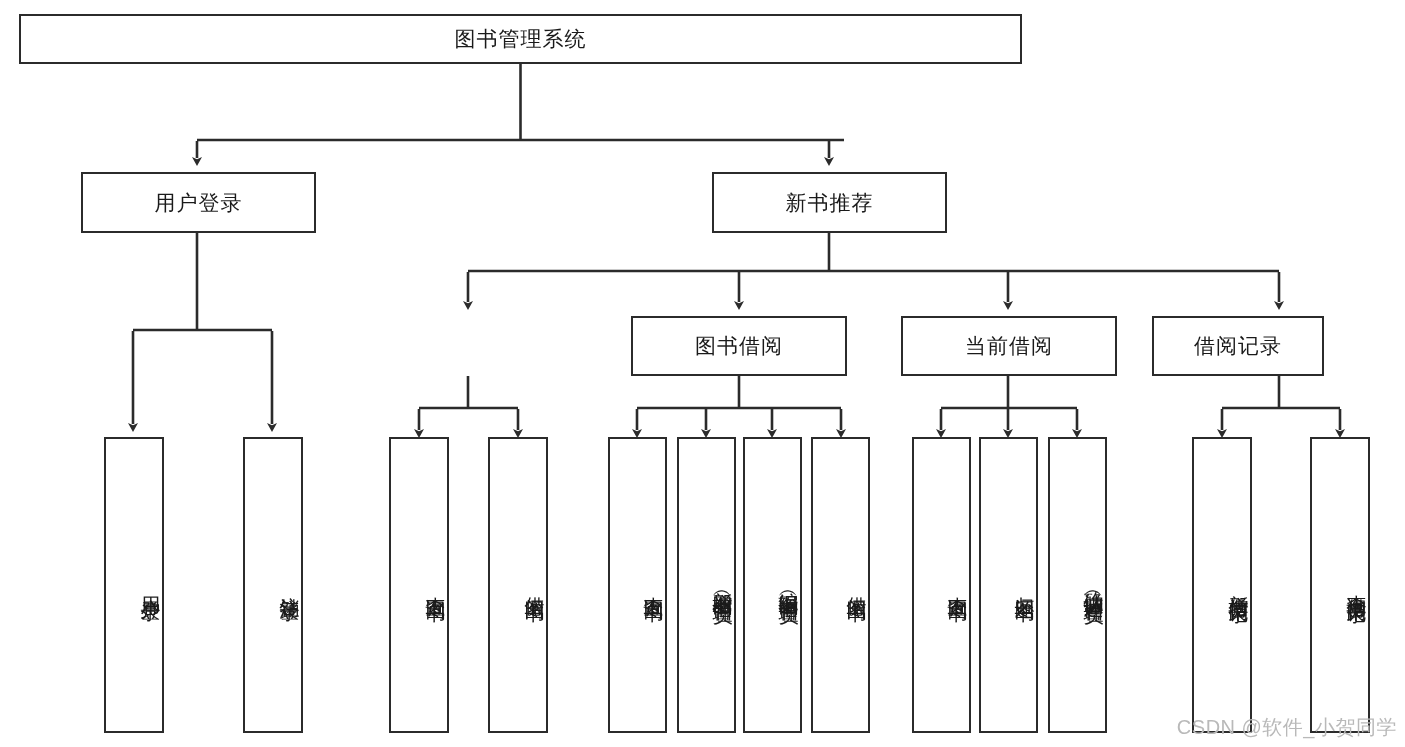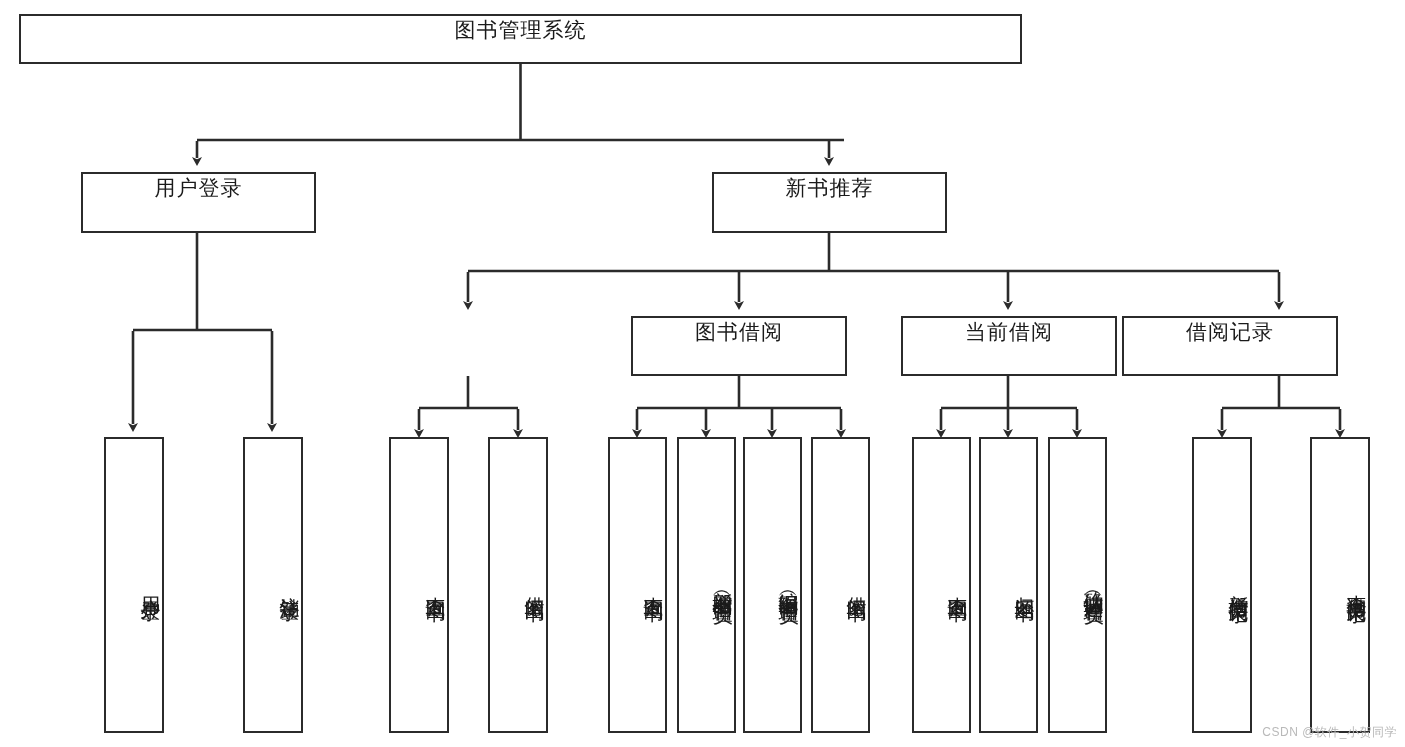--- a/index.html
+++ b/index.html
@@ -24,21 +24,21 @@
     width: 1405px;
     height: 747px;
     pointer-events: none;
   }
   .node {
     position: absolute;
     box-sizing: border-box;
     background: #ffffff;
     border: 2px solid #2b2b2b;
     display: flex;
-    align-items: flex-start;
+    align-items: center;
     justify-content: center;
     color: #1a1a1a;
     z-index: 3;
   }
   .node.h {
     font-size: 21px;
     letter-spacing: 1px;
     white-space: nowrap;
   }
   .node.v {
@@ -54,21 +54,21 @@
   .node.v .vtext {
     writing-mode: vertical-rl;
     text-orientation: upright;
     display: block;
     text-align: left;
   }
   #watermark {
     position: absolute;
     right: 8px;
     bottom: 6px;
-    font-size: 12px;
+    font-size: 20px;
     color: #b9b9b9;
     letter-spacing: 0.5px;
     z-index: 5;
     white-space: nowrap;
   }
 </style>
 </head>
 <body>
 
 <div id="canvas">
@@ -133,21 +133,21 @@
   <div class="node h" style="left:712px; top:172px; width:235px; height:61px;">
     <span>新书推荐</span>
   </div>
 
   <div class="node h" style="left:901px; top:316px; width:216px; height:60px;">
     <span>当前借阅</span>
   </div>
   <div class="node h" style="left:631px; top:316px; width:216px; height:60px;">
     <span>图书借阅</span>
   </div>
-  <div class="node h" style="left:1122px; top:316px; width:216px; height:60px;">
+  <div class="node h" style="left:1152px; top:316px; width:172px; height:60px;">
     <span>借阅记录</span>
   </div>
 
   <div class="node v" style="left:104px; top:437px; width:60px; height:296px;">
     <span class="vtext">用户登录</span>
   </div>
   <div class="node v" style="left:243px; top:437px; width:60px; height:296px;">
     <span class="vtext">注销登录</span>
   </div>
 

